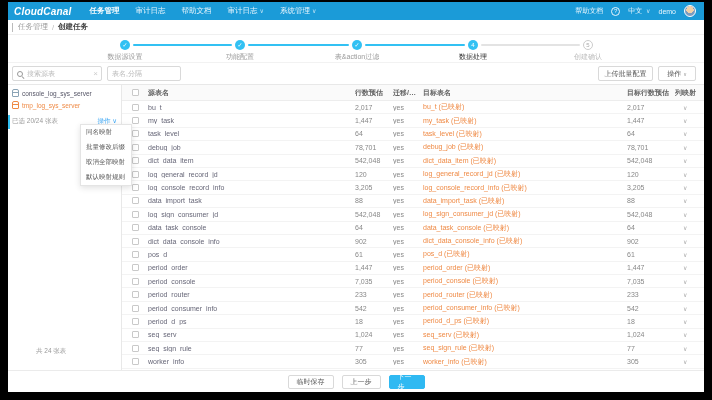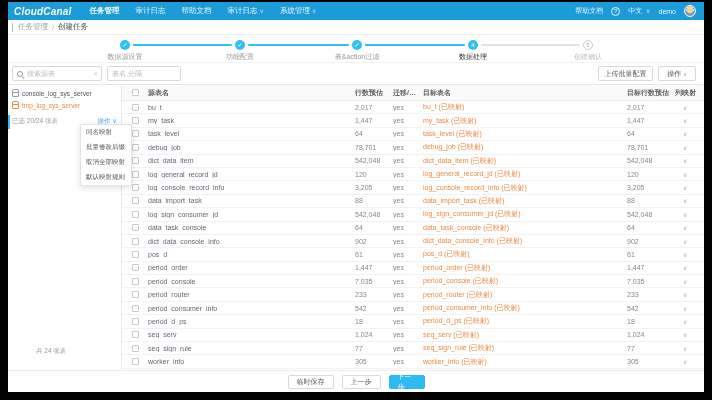--- a/index.html
+++ b/index.html
@@ -23,21 +23,21 @@
   #avatar { width:12px; height:12px; border-radius:50%; border:1px solid #fff;
     background:radial-gradient(circle at 50% 38%, #f2d2a9 0 45%, #7a9cc0 46% 100%); }
 
   
   #breadcrumb { position:absolute; left:0; top:18px; width:696px; height:15px;
     display:flex; align-items:center; font-size:7.5px; background:#fff;
     border-bottom:1px solid #f0f0f0; }
   #breadcrumb .bar { width:1px; height:9px; background:#bbb; margin:0 5px 0 4px; }
   .crumb1 { color:#999; }
   .crumb-sep { color:#bbb; margin:0 4px; }
-  .crumb2 { color:#444; font-weight:normal; }
+  .crumb2 { color:#444; font-weight:bold; }
 
   
   #stepper { position:absolute; left:0; top:33px; width:696px; height:28px;
     border-bottom:1px solid #f2f2f2; }
   .step-circle { position:absolute; top:5px; width:10px; height:10px; border-radius:50%;
     font-size:6px; line-height:10px; text-align:center; color:#fff; }
   .step-circle.done,.step-circle.current { background:#32c1f3; }
   .step-circle.todo { background:#fff; border:1px solid #ccc; color:#aaa; line-height:8px; }
   .step-label { position:absolute; top:17px; font-size:7px; color:#999;
     transform:translateX(-50%); white-space:nowrap; }

